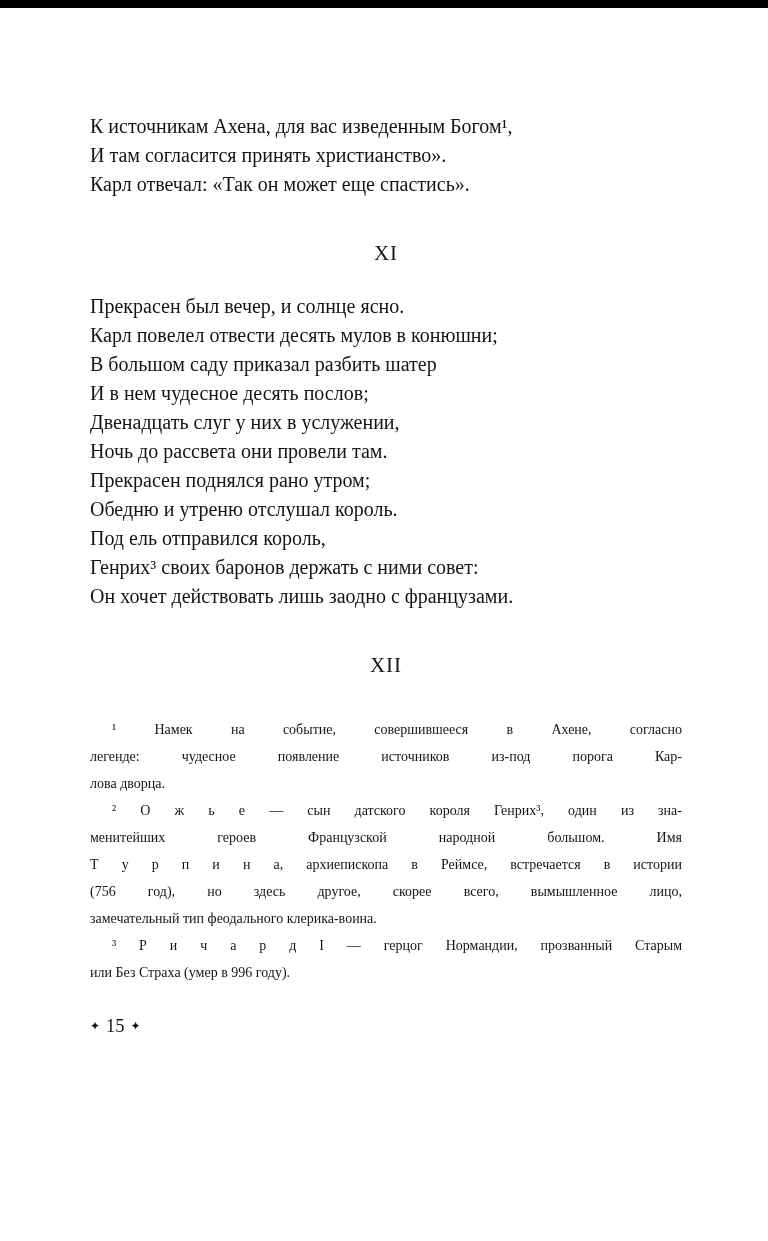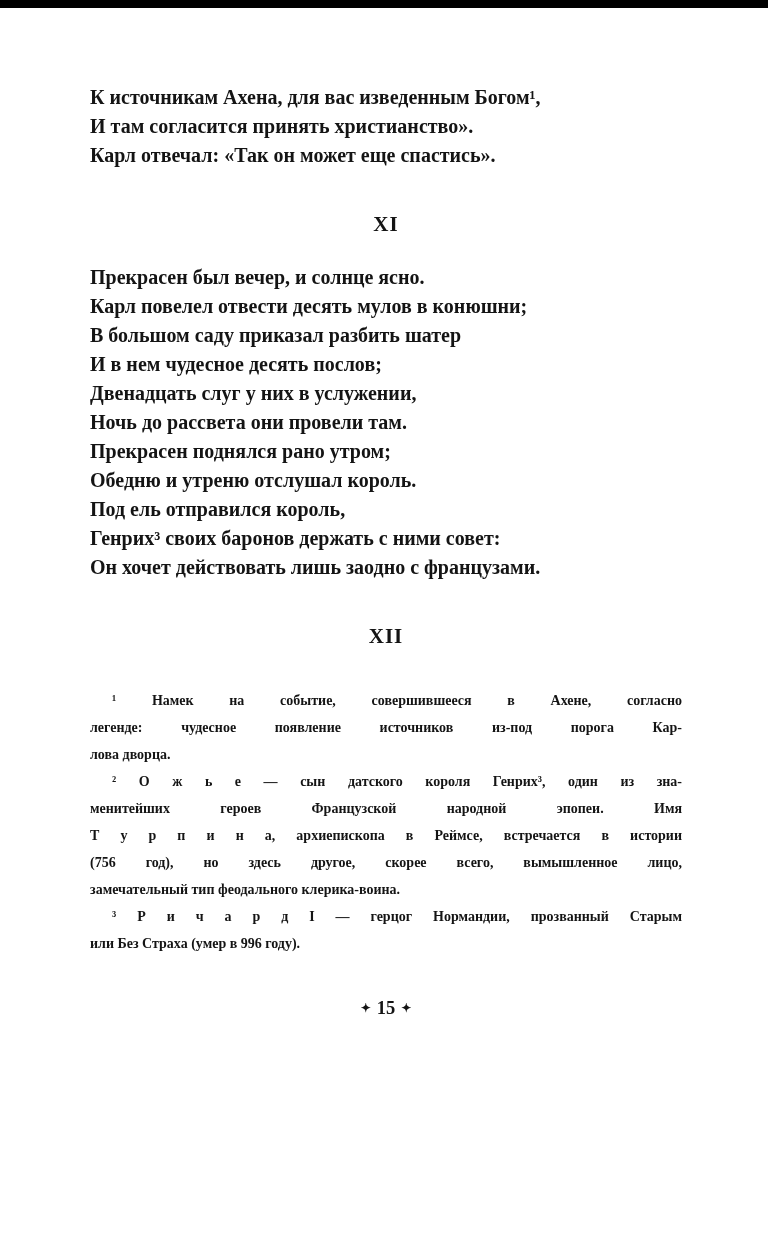--- a/index.html
+++ b/index.html
@@ -5,21 +5,21 @@
   * { margin: 0; padding: 0; box-sizing: border-box; }
   html, body { width: 768px; }
   body {
     height: 1241px;
     background: #ffffff;
     color: #141414;
     font-family: "Liberation Serif", "DejaVu Serif", serif;
     overflow: hidden;
   }
   .top-bar { height: 8px; width: 100%; background: #000; }
-  .page { padding: 75px 86px 0 90px; font-weight: bold; }
+  .page { padding: 104px 86px 0 90px; }
 
   .poem-line {
     font-size: 20px;
     line-height: 29px;
     white-space: nowrap;
   }
   .section-heading {
     font-size: 21px;
     line-height: 29px;
     text-align: center;
@@ -31,24 +31,23 @@
   .footnote { margin: 0; }
   .footnote-line {
     font-size: 14px;
     line-height: 27px;
   }
   .footnote-line.indent { text-indent: 22px; }
   .footnote-line.jfull { text-align: justify; text-align-last: justify; }
   .footnote-line.jlast { text-align: left; }
 
   .pagefoot {
-    margin-top: 39px;
-    text-align: center;
+    margin-top: 26px;
     font-size: 18.5px;
-    line-height: 24px;
+    line-height: 29px;
   }
   .orn { font-size: 12px; vertical-align: 2px; }
   .orn-left { margin-right: 6px; }
   .orn-right { margin-left: 6px; }
 </style>
 </head>
 <body>
 
 <div class="top-bar"></div>
 
@@ -80,21 +79,21 @@
   </div>
 
   <div class="footnotes" id="footnotes">
       <div class="footnote">
         <div class="footnote-line indent jfull">¹ Намек на событие, совершившееся в Ахене, согласно</div>
         <div class="footnote-line jfull">легенде: чудесное появление источников из-под порога Кар-</div>
         <div class="footnote-line jlast">лова дворца.</div>
       </div>
       <div class="footnote">
         <div class="footnote-line indent jfull">² О ж ь е — сын датского короля Генрих³, один из зна-</div>
-        <div class="footnote-line jfull">менитейших героев Французской народной эпопеи. Имя</div>
+        <div class="footnote-line jfull">менитейших героев Французской народной большом. Имя</div>
         <div class="footnote-line jfull">Т у р п и н а, архиепископа в Реймсе, встречается в истории</div>
         <div class="footnote-line jfull">(756 год), но здесь другое, скорее всего, вымышленное лицо,</div>
         <div class="footnote-line jlast">замечательный тип феодального клерика-воина.</div>
       </div>
       <div class="footnote">
         <div class="footnote-line indent jfull">³ Р и ч а р д I — герцог Нормандии, прозванный Старым</div>
         <div class="footnote-line jlast">или Без Страха (умер в 996 году).</div>
       </div>
     </div>
 

